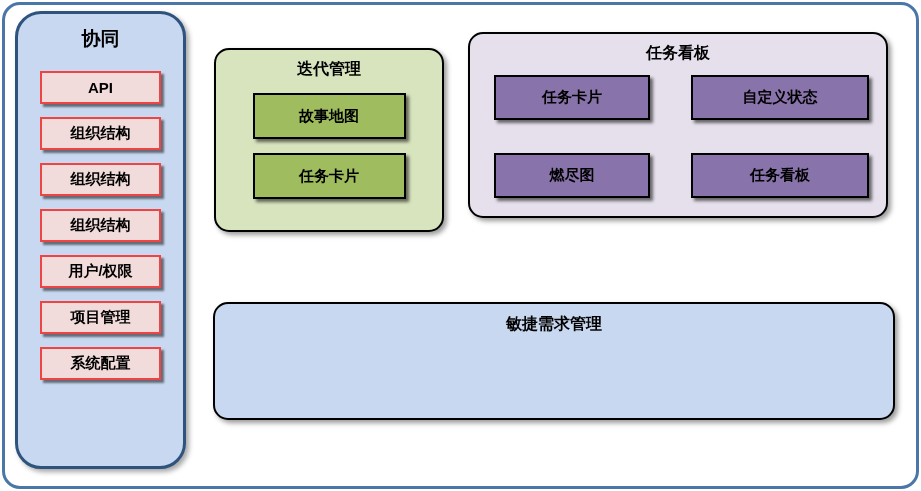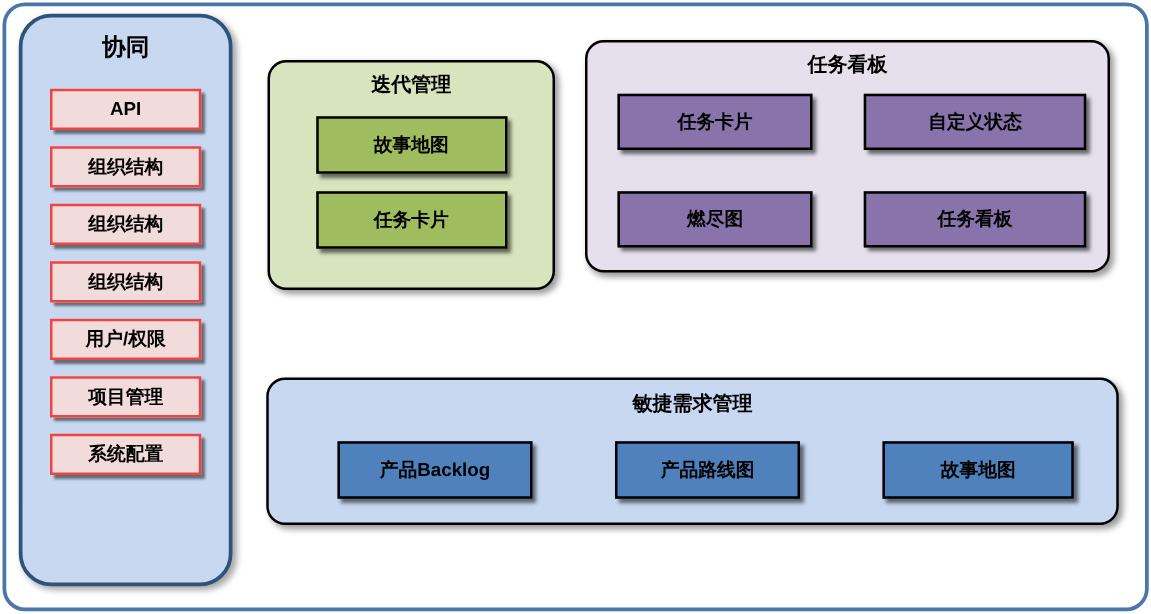--- a/index.html
+++ b/index.html
@@ -147,19 +147,14 @@
     <div class="kanban-grid">
       <div class="feature">任务卡片</div>
       <div class="feature">自定义状态</div>
       <div class="feature">燃尽图</div>
       <div class="feature">任务看板</div>
     </div>
   </div>
 
   <div class="group group-agile">
     <div class="group-title">敏捷需求管理</div>
-    <div class="agile-row">
-      <div class="feature agile-w1">产品Backlog</div>
-      <div class="feature agile-w2">产品路线图</div>
-      <div class="feature agile-w3">故事地图</div>
-    </div>
   </div>
 </div>
 
 </body></html>

